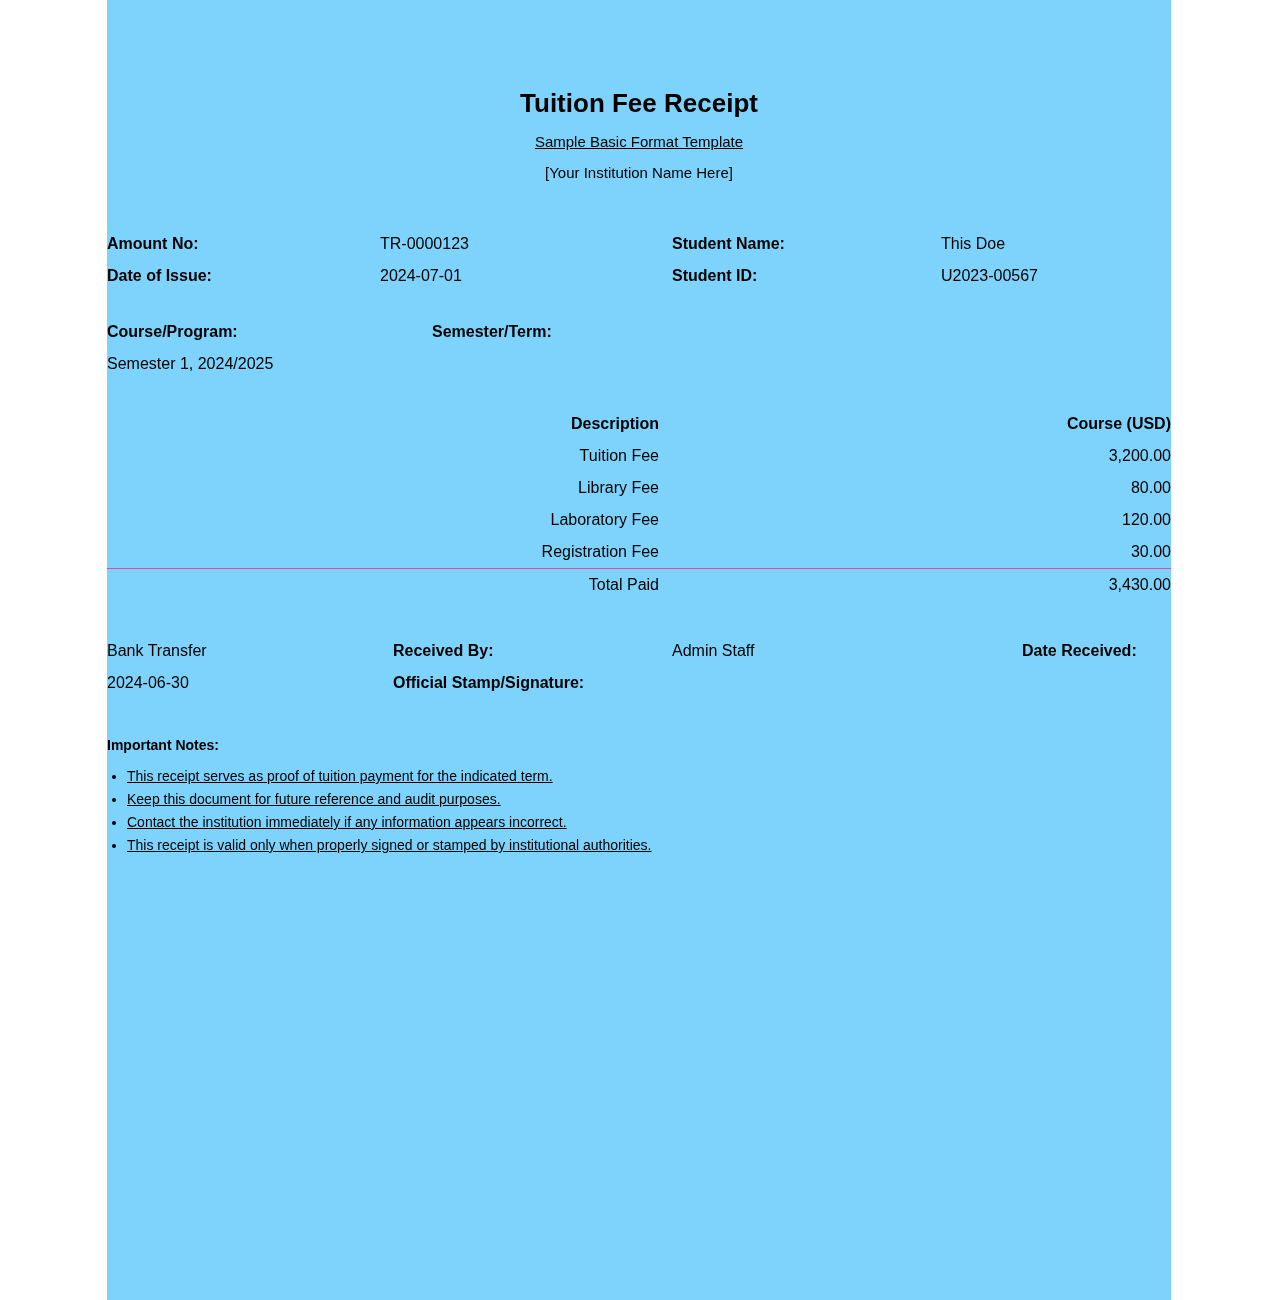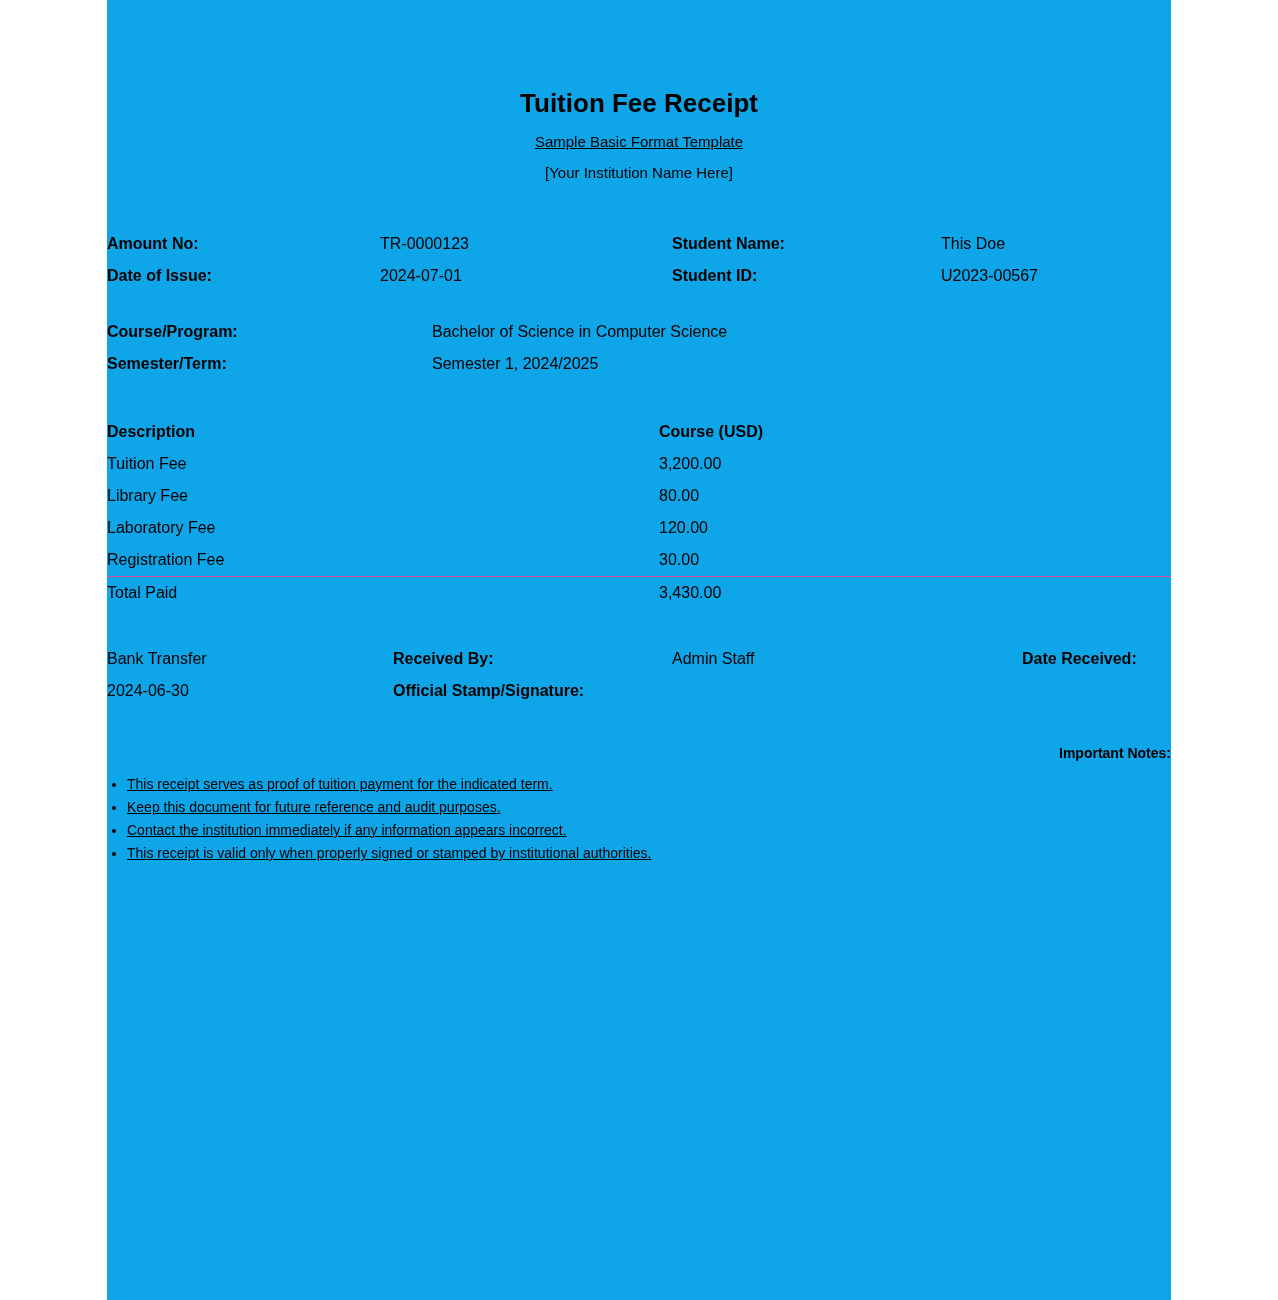--- a/index.html
+++ b/index.html
@@ -7,47 +7,47 @@
     padding: 0;
     background: #ffffff;
     color: #000000;
     font-family: "Liberation Sans", sans-serif;
     font-size: 16px;
   }
   .page {
     width: 1064px;
     margin: 0 auto;
     min-height: 1300px;
-    background: #0ea5e9;
+    background: #7dd3fc;
   }
   
   .doc-header { text-align: center; padding-top: 88px; }
   .doc-title  { font-size: 26px; line-height: 30px; font-weight: bold; margin: 0; }
   .doc-subtitle { font-size: 15px; line-height: 19px; margin: 14px 0 0 0; text-decoration: underline; }
   .doc-institution { font-size: 15px; line-height: 19px; margin: 12px 0 0 0; }
 
   
   .grid { display: grid; grid-auto-rows: 32px; align-items: center; }
   .grid > div { line-height: 32px; white-space: nowrap; overflow: hidden; }
   .lbl { font-weight: bold; }
 
   .info-grid    { grid-template-columns: 273px 292px 269px 1fr; margin-top: 46px; }
   .course-grid  { grid-template-columns: 325px 1fr; margin-top: 24px; }
 
   
-  .fee-table { margin-top: 36px; }
+  .fee-table { margin-top: 28px; text-align: right; }
   .fee-grid  { grid-template-columns: 552px 1fr; }
   .fee-total { display: grid; grid-template-columns: 552px 1fr; border-top: 1px solid #ec4899; }
   .fee-total > div { line-height: 32px; }
 
   .payment-grid { grid-template-columns: 286px 279px 350px 1fr; margin-top: 34px; }
 
   
   .notes { margin-top: 36px; }
-  .notes-title { font-size: 14px; line-height: 20px; font-weight: bold; margin: 0; text-align: right; }
+  .notes-title { font-size: 14px; line-height: 20px; font-weight: bold; margin: 0; }
   .notes-list { margin: 10px 0 0 0; padding: 0 0 0 20px; font-size: 14px; }
   .notes-list li { line-height: 23px; text-decoration: underline; }
 </style>
 </head>
 <body>
 
 <div class="page">
 
   <div class="doc-header">
     <h1 class="doc-title">Tuition Fee Receipt</h1>
@@ -62,21 +62,20 @@
     <div>This Doe</div>
 
     <div class="lbl">Date of Issue:</div>
     <div>2024-07-01</div>
     <div class="lbl">Student ID:</div>
     <div>U2023-00567</div>
   </div>
 
   <div class="grid course-grid">
     <div class="lbl">Course/Program:</div>
-    <div>Bachelor of Science in Computer Science</div>
 
     <div class="lbl">Semester/Term:</div>
     <div>Semester 1, 2024/2025</div>
   </div>
 
   <div class="fee-table">
     <div class="grid fee-grid">
       <div class="lbl">Description</div>
       <div class="lbl">Course (USD)</div>
 

